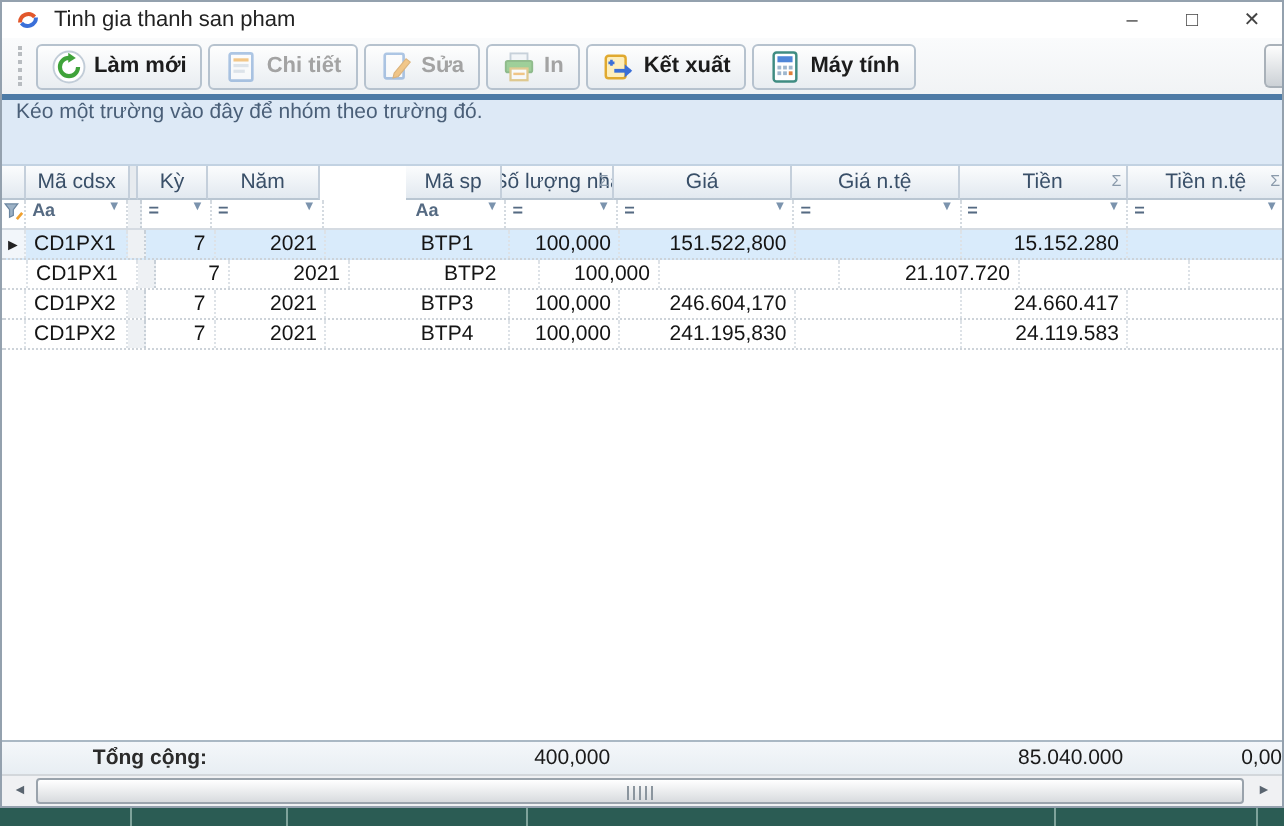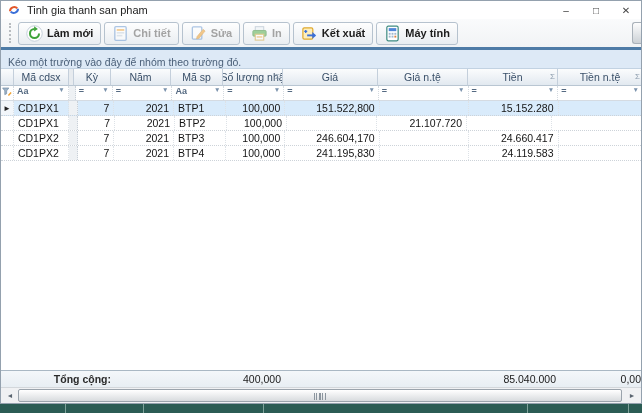--- a/index.html
+++ b/index.html
@@ -28,27 +28,27 @@
           font-size:11px; font-weight:bold; color:#1c1c1c; white-space:nowrap; }
   .tbtn.disabled { color:#a3a3a3; }
   .tbtn.disabled svg { opacity:.55; }
   .tbtn svg { flex:0 0 auto; }
   .overflow-handle { position:absolute; right:0; top:3px; width:9px; height:22px;
                      background:linear-gradient(#fdfdfd,#ccd1d6); border:1px solid #a9b1b9; border-right:none;
                      border-radius:3px 0 0 3px; }
   .toolbar-sep { height:3px; background:#4e7ba6; flex:0 0 auto; }
 
   
-  .group-panel { height:19px; background:#dde9f6; border-bottom:1px solid #c2d2e2; display:flex;
-                 align-items:flex-end; padding-left:7px; font-size:10.5px; color:#4a5f78; flex:0 0 auto; }
+  .group-panel { height:33px; background:#dde9f6; border-bottom:1px solid #c2d2e2; display:flex;
+                 align-items:flex-start; padding-left:7px; font-size:10.5px; color:#4a5f78; flex:0 0 auto; }
 
   
   .grid-row { display:flex; width:642px; flex:0 0 auto; }
   .c-ind{width:13px;} .c-macdsx{width:55px;} .c-sep{width:5px;} .c-ky{width:37px;} .c-nam{width:60px;}
-  .c-masp{width:52px;} .c-soluong{width:60px;} .c-gia{width:95px;} .c-gia-nte{width:90px;}
+  .c-masp{width:52px;margin-left:43px;} .c-soluong{width:60px;} .c-gia{width:95px;} .c-gia-nte{width:90px;}
   .c-tien{width:90px;} .c-tien-nte{width:85px;}
 
   
   .hdr { height:17px; }
   .hcell { position:relative; display:flex; align-items:center; justify-content:center;
            background:linear-gradient(#fbfcfd,#e2e9f0); border-right:1px solid #c4cfdb;
            border-bottom:1px solid #b9c6d2; font-size:10.5px; color:#394f68; overflow:hidden; white-space:nowrap; }
   .hcell .sigma { position:absolute; right:2px; top:3px; font-size:8px; color:#8a9aab; }
   .sep-band { background:#e7ebef; border-right:1px solid #c4cfdb; border-bottom:1px solid #b9c6d2; }
 

